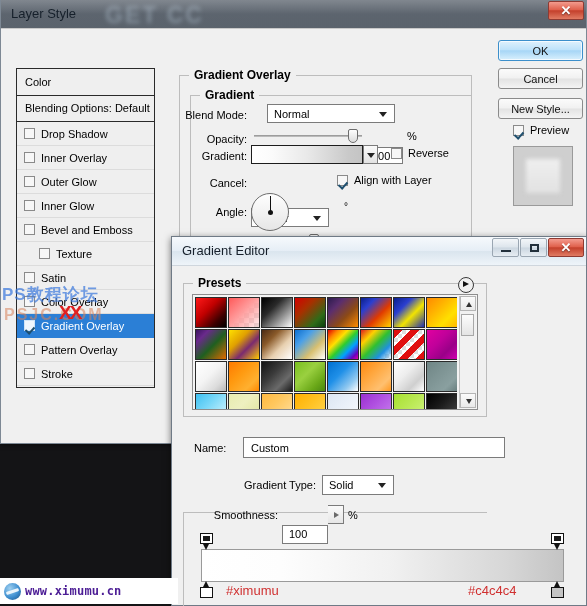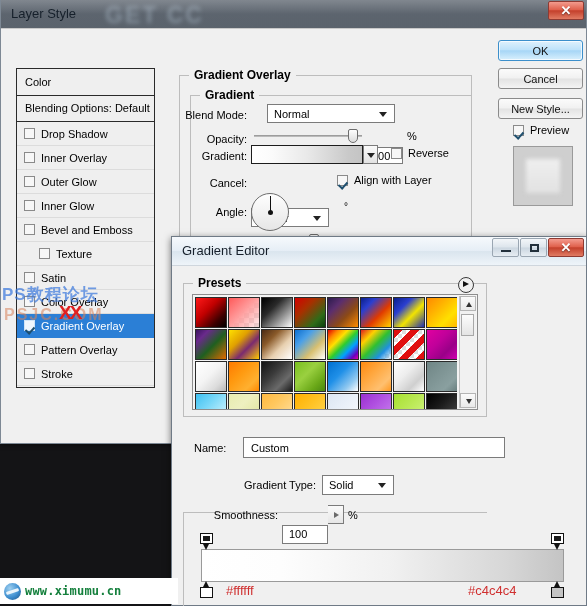--- a/index.html
+++ b/index.html
@@ -35,21 +35,21 @@
           letter-spacing:2px;white-space:nowrap;}
   #wm-xx{left:59px;top:302px;font-size:19px;font-weight:bold;color:#e02020;letter-spacing:-2px;}
   #wm-bar{position:absolute;left:0px;top:578px;width:178px;height:26px;background:#fff;
           display:flex;align-items:center;gap:4px;padding-left:4px;box-sizing:border-box;}
   #wm-bar .wmlogo{width:17px;height:17px;border-radius:50%;
      background:radial-gradient(circle at 35% 32%,#9fd0f0 0%,#3f8fd0 55%,#1b4d80 100%);
      position:relative;flex:0 0 auto;}
   #wm-bar .wmlogo:after{content:"";position:absolute;left:2px;top:7px;width:13px;height:3px;
      background:#eaf4fb;transform:rotate(-18deg);border-radius:1px;}
   #wm-bar .wmtext{font-family:"DejaVu Sans Mono",monospace;font-size:12px;font-weight:bold;
-     color:#15803d;letter-spacing:.2px;}
+     color:#4c1d95;letter-spacing:.2px;}
 
   
   .dialog{position:absolute;box-sizing:border-box;}
   .titlebar{
     height:28px;position:relative;box-sizing:border-box;
     background:linear-gradient(180deg,rgba(245,248,251,.30) 0%,rgba(225,233,242,.20) 50%,rgba(205,216,228,.28) 100%);
   }
   .titlebar .ttl{position:absolute;left:10px;top:6px;font-size:13px;color:#16202b;}
   .wbtns{position:absolute;right:2px;top:1px;display:flex;gap:1px;align-items:flex-start;}
   .wbtn{width:27px;height:19px;border:1px solid #9aa6b2;border-radius:2px;
@@ -465,19 +465,19 @@
     <div class="pt"></div>
 </div>
 <div class="clstop" style="left:200px;top:581px;">
   <div class="pt"></div>
     <div class="sq" style="background:#ffffff;"></div>
 </div>
 <div class="clstop" style="left:551px;top:581px;">
   <div class="pt"></div>
     <div class="sq" style="background:#c4c4c4;"></div>
 </div>
-<div class="hexlbl" style="left:226px;top:583px;">#ffffff</div>
+<div class="hexlbl" style="left:226px;top:583px;">#ximumu</div>
 <div class="hexlbl" style="left:468px;top:583px;">#c4c4c4</div>
 
 <div id="wm-bar">
   <div class="wmlogo"></div>
   <div class="wmtext">www.ximumu.cn</div>
 </div>
 
 </body></html>

